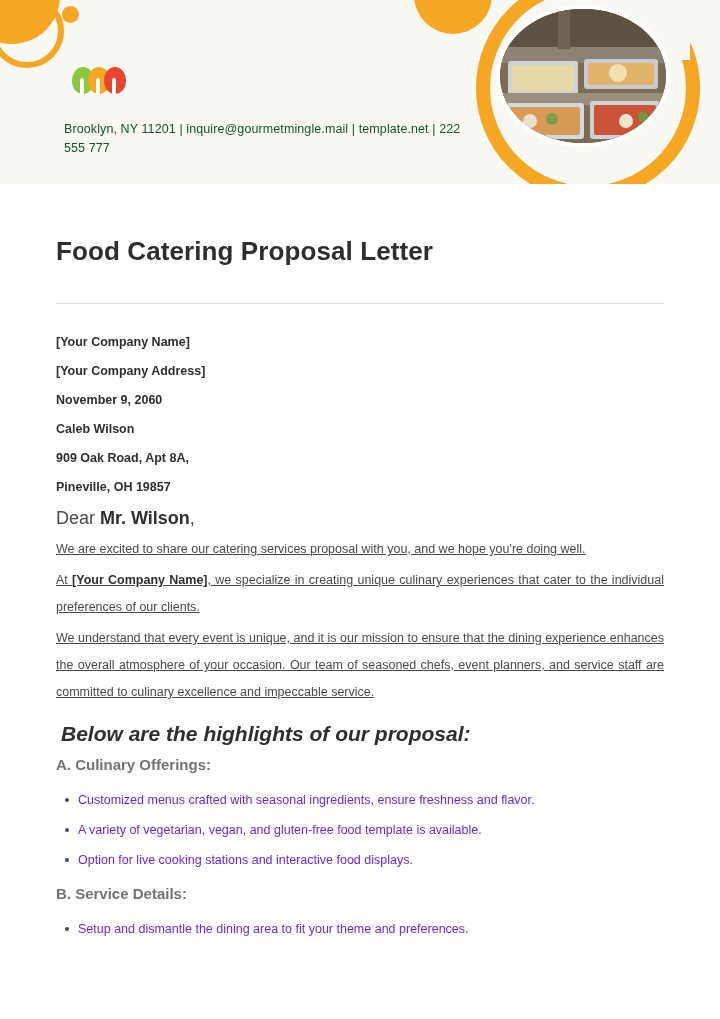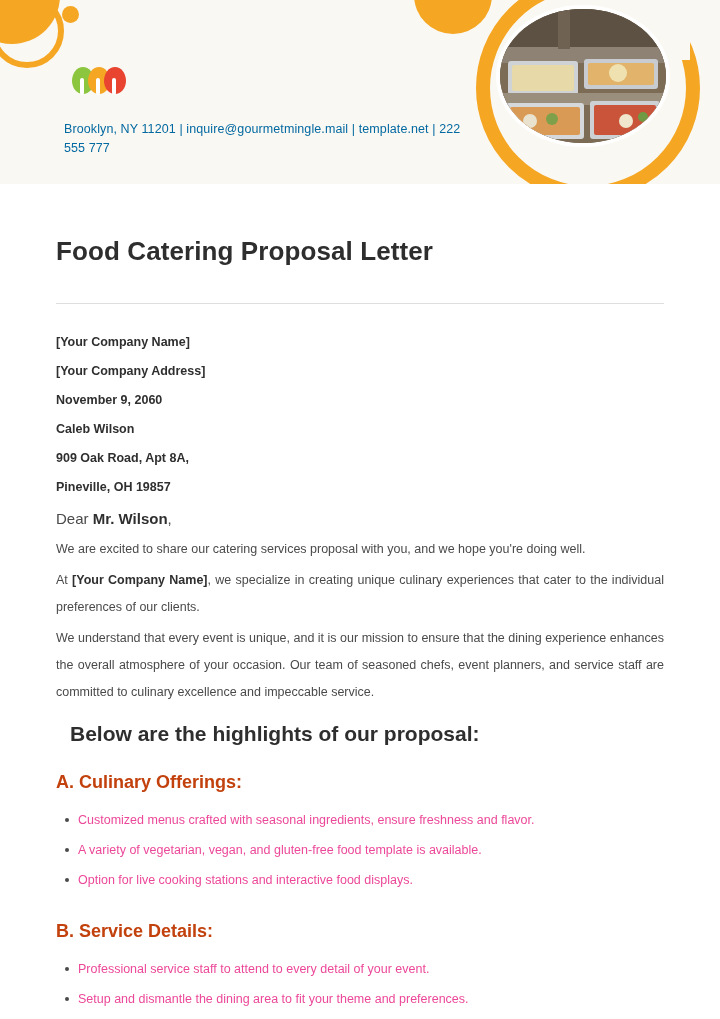--- a/index.html
+++ b/index.html
@@ -95,21 +95,21 @@
     height: 34px;
   }
 
   .addr {
     position: absolute;
     left: 64px;
     top: 120px;
     width: 420px;
     font-size: 12.5px;
     line-height: 19px;
-    color: #0369a1;
+    color: #14532d;
     letter-spacing: 0.1px;
   }
 
   
   .doc {
     position: relative;
     padding: 0 56px;
   }
   h1.title {
     margin: 52px 0 0 0;
@@ -129,57 +129,59 @@
   }
   .meta p {
     margin: 0 0 0 0;
     font-size: 12.5px;
     line-height: 29px;
     font-weight: bold;
     color: #2f2f2f;
   }
   .salut {
     margin: 3px 0 0 0;
-    font-size: 15px;
+    font-size: 18px;
     line-height: 27px;
     color: #4a4a4a;
   }
   .salut b { color: #2f2f2f; }
 
   .para {
     margin: 4px 0 0 0;
     font-size: 12.5px;
     line-height: 27px;
     color: #4a4a4a;
     text-align: justify;
+    text-decoration: underline;
   }
   .para b { color: #2f2f2f; }
 
   h2.section {
-    margin: 16px 0 0 14px;
+    margin: 16px 0 0 5px;
     font-size: 21px;
     font-weight: bold;
     color: #2e2e2e;
+    font-style: italic;
   }
   h3.sub {
-    margin: 26px 0 0 0;
-    font-size: 18px;
-    font-weight: bold;
-    color: #c2410c;
+    margin: 10px 0 0 0;
+    font-size: 15px;
+    font-weight: bold;
+    color: #737373;
   }
   ul.bullets {
     margin: 12px 0 0 0;
     padding-left: 22px;
     list-style: none;
   }
   ul.bullets li {
     position: relative;
     font-size: 12.5px;
     line-height: 30px;
-    color: #ec4899;
+    color: #6d28d9;
   }
   ul.bullets li::before {
     content: "";
     position: absolute;
     left: -13px;
     top: 13px;
     width: 4px;
     height: 4px;
     border-radius: 50%;
     background: #4a4a4a;
@@ -261,18 +263,17 @@
 
   <h3 class="sub">A. Culinary Offerings:</h3>
   <ul class="bullets">
     <li>Customized menus crafted with seasonal ingredients, ensure freshness and flavor.</li>
     <li>A variety of vegetarian, vegan, and gluten-free food template is available.</li>
     <li>Option for live cooking stations and interactive food displays.</li>
   </ul>
 
   <h3 class="sub">B. Service Details:</h3>
   <ul class="bullets">
-    <li>Professional service staff to attend to every detail of your event.</li>
     <li>Setup and dismantle the dining area to fit your theme and preferences.</li>
 
   </ul>
 
 </div>
 
 </body></html>

